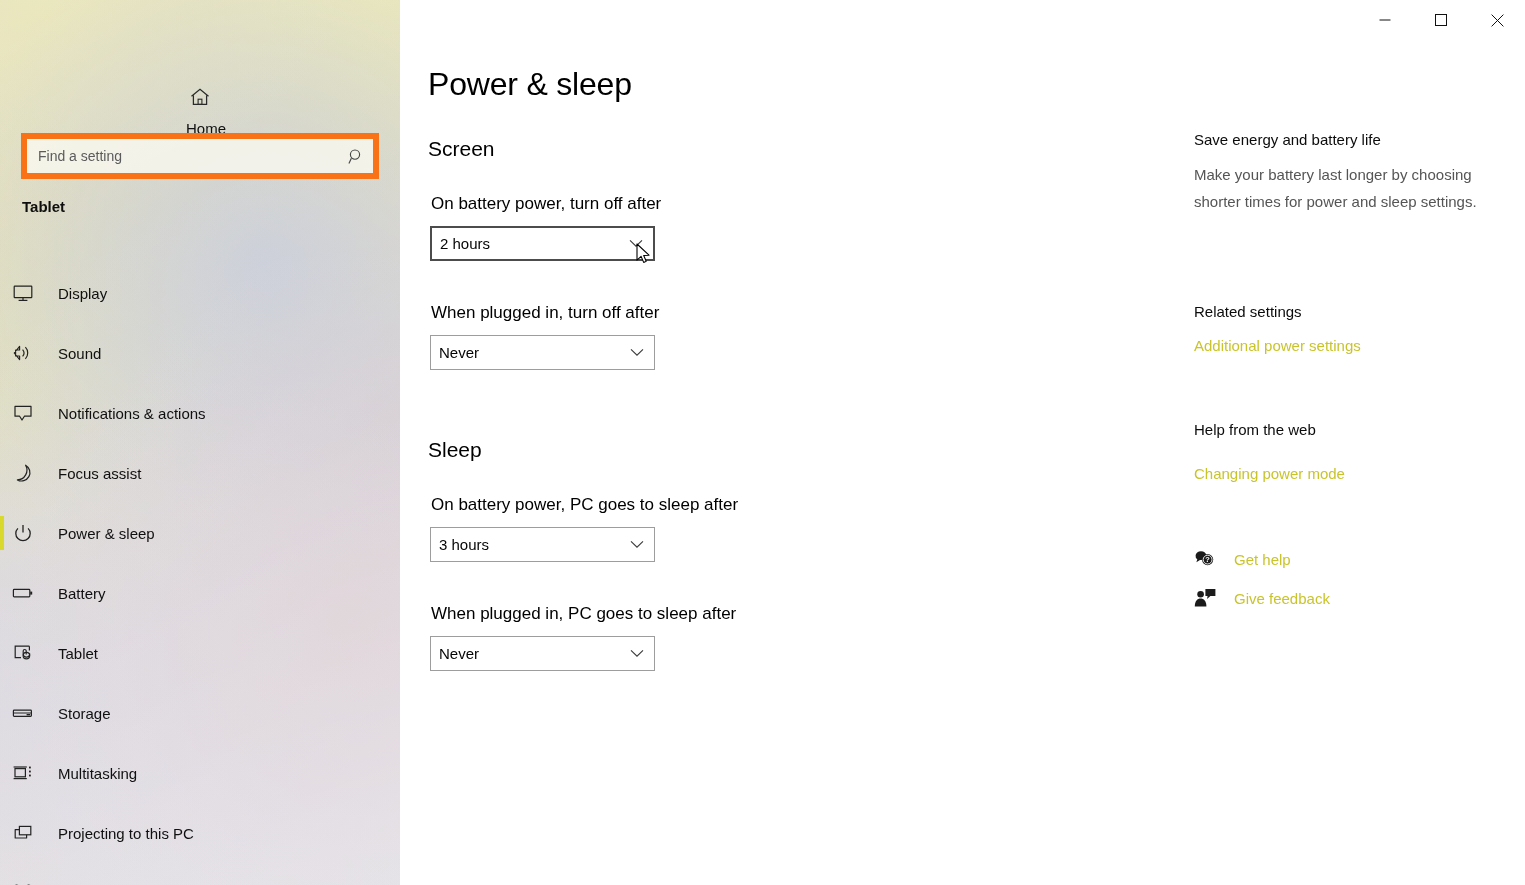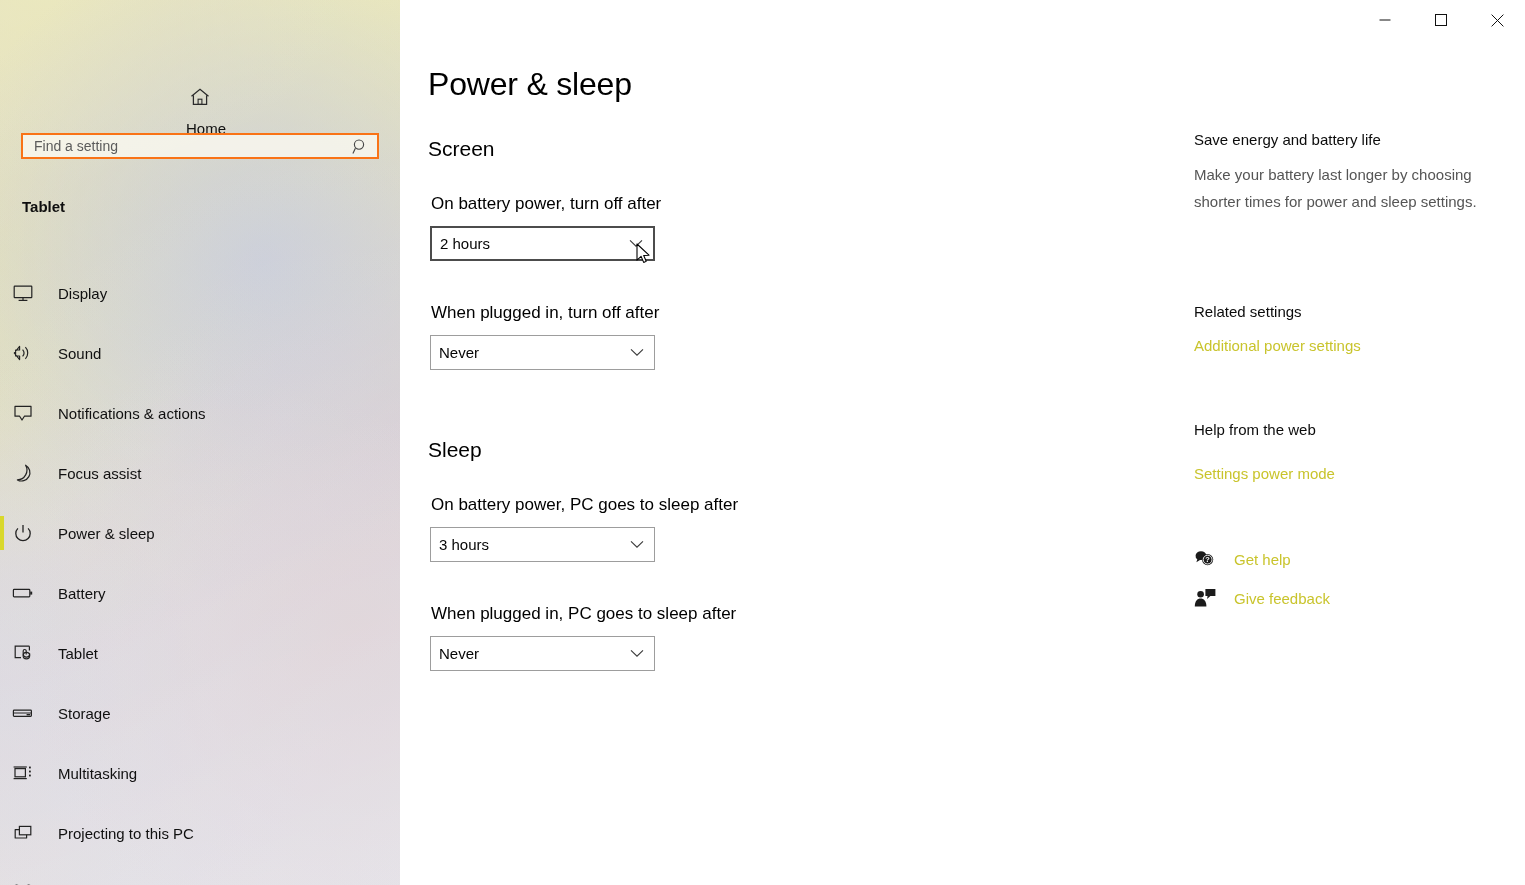--- a/index.html
+++ b/index.html
@@ -123,23 +123,23 @@
     font-size: 15px;
     color: #101010;
     margin-left: 12px;
     white-space: nowrap;
   }
 
   
   #search-box {
     position: absolute;
     left: 21px; top: 133px;
-    width: 358px; height: 26px;
+    width: 358px; height: 46px;
     background: rgba(250,249,240,0.80);
-    border: 2px solid #f97316;
+    border: 6px solid #f97316;
     display: flex; align-items: center;
     cursor: text;
   }
   #search-input {
     flex: 1;
     border: none;
     outline: none;
     background: transparent;
     font-family: "Liberation Sans", sans-serif;
     font-size: 14px;
@@ -545,21 +545,21 @@
 
   <div id="right-panel">
 
     <div class="rp-heading" style="top:131px;">Save energy and battery life</div>
     <div class="rp-body" style="top:161px;">Make your battery last longer by choosing shorter times for power and sleep settings.</div>
 
     <div class="rp-heading" style="top:303px;">Related settings</div>
     <div class="rp-link" style="top:337px;">Additional power settings</div>
 
     <div class="rp-heading" style="top:421px;">Help from the web</div>
-    <div class="rp-link" style="top:465px;">Settings power mode</div>
+    <div class="rp-link" style="top:465px;">Changing power mode</div>
 
     <div class="rp-action" style="top:546px;">
       <span class="rp-action-icon">
         <svg width="24" height="22" viewBox="0 0 24 22">
           <path d="M1.6 7.6 A5.4 4.4 0 0 1 12.4 7.6 A5.4 4.4 0 0 1 6.0 11.9 L2.4 14.2 L3.3 11.3 A4.6 4.0 0 0 1 1.6 7.6 Z" fill="#1b1b1b"></path>
           <circle cx="13.6" cy="11.6" r="5.6" fill="#1b1b1b"></circle>
           <circle cx="13.6" cy="11.6" r="4.4" fill="none" stroke="#ffffff" stroke-width="0.9"></circle>
           <text x="13.6" y="14.4" font-family="Liberation Sans, sans-serif" font-size="7.4" font-weight="bold" fill="#ffffff" text-anchor="middle">?</text>
         </svg>
       </span>

